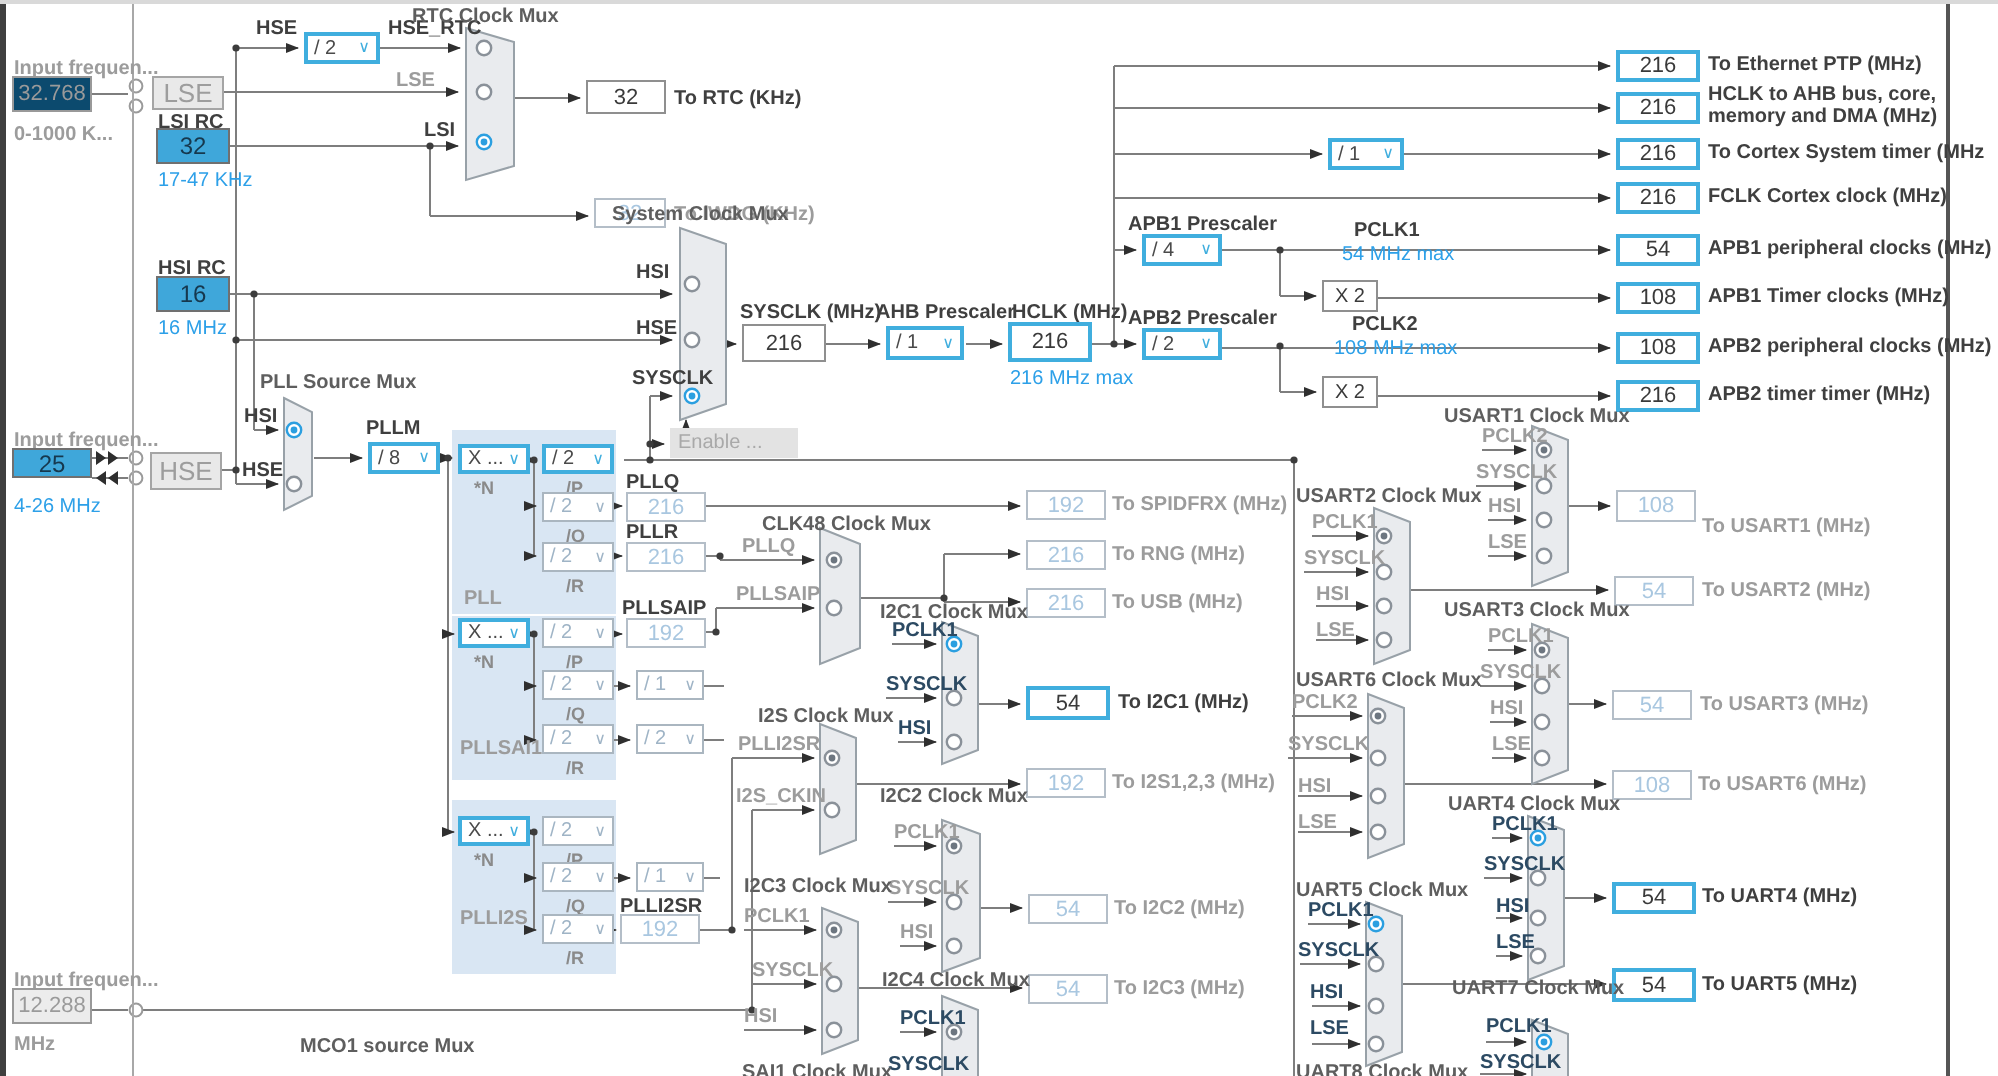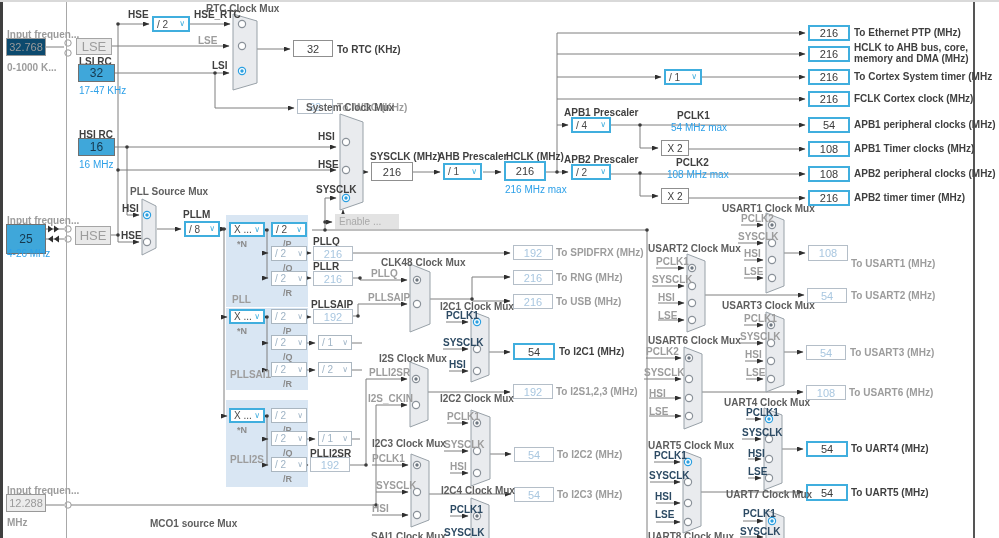--- a/index.html
+++ b/index.html
@@ -307,21 +307,21 @@
 </svg>
 
 <div class="vline" style="left:0;width:3px;background:#3f3f3f"></div>
 <div class="vline" style="left:66px;width:1px;background:#a8a8a8"></div>
 <div class="vline" style="left:973px;width:2px;background:#555"></div>
 
 <div class="t lblg" style="left:7px;top:27px">Input frequen...</div>
 <div class="t vb" style="left:6px;top:36px;width:40px;height:18px;background:#0c4a6e;border:1px solid #999;color:#9a9a9a">32.768</div>
 <div class="t lblg" style="left:7px;top:60px">0-1000 K...</div>
 <div class="t lblg" style="left:7px;top:213px">Input frequen...</div>
-<div class="t blu" style="left:6px;top:222px;width:40px;height:30px">25</div>
+<div class="t blu" style="left:6px;top:222px;width:40px;height:15px">25</div>
 <div class="t hint" style="left:7px;top:246px">4-26 MHz</div>
 <div class="t lblg" style="left:7px;top:483px">Input frequen...</div>
 <div class="t vb" style="left:6px;top:492px;width:40px;height:18px;background:#ececec;border:1px solid #999;color:#9a9a9a">12.288</div>
 <div class="t lblg" style="left:7px;top:515px">MHz</div>
 
 <div class="t src" style="left:76px;top:36px;width:36px;height:17px">LSE</div>
 <div class="t src" style="left:75px;top:224px;width:36px;height:19px">HSE</div>
 <div class="t lbl" style="left:79px;top:54px">LSI RC</div>
 <div class="t blu" style="left:78px;top:62px;width:37px;height:18px">32</div>
 <div class="t hint" style="left:79px;top:83px">17-47 KHz</div>

